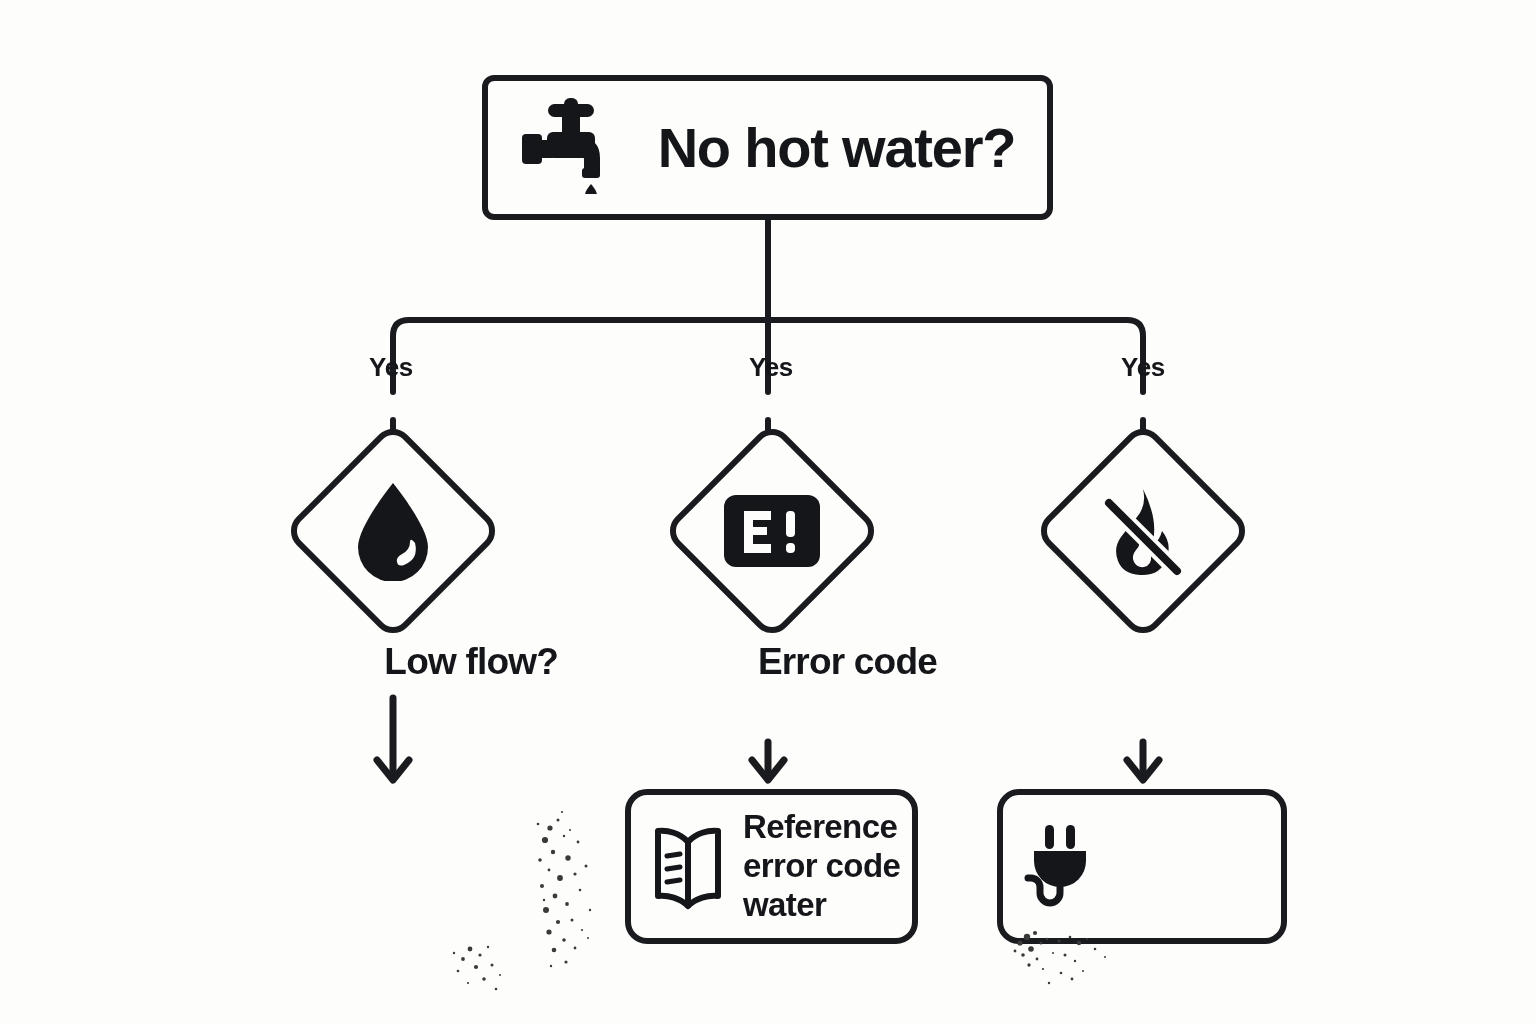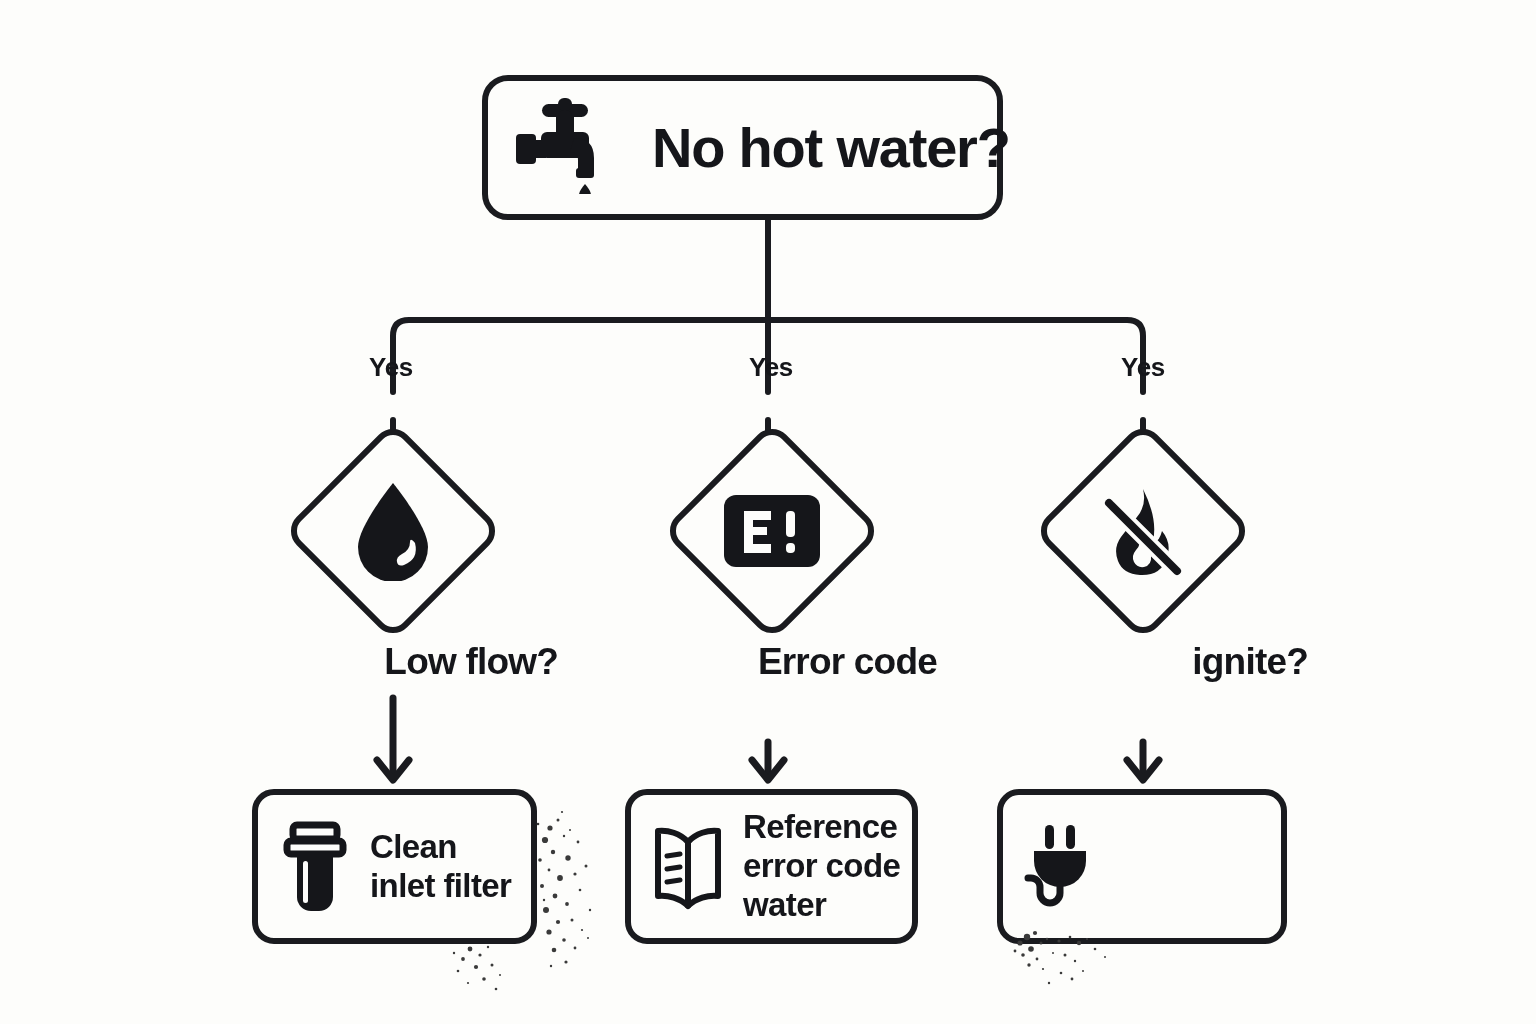--- a/index.html
+++ b/index.html
@@ -22,28 +22,28 @@
     position: absolute;
     left: 0; top: 0;
     width: 1536px; height: 1024px;
     pointer-events: none;
   }
 
   
   .root-node {
     position: absolute;
     left: 482px; top: 75px;
-    width: 521px; height: 145px;
+    width: 571px; height: 145px;
     box-sizing: border-box;
     border: 6px solid #1a1b1f;
-    border-radius: 26px;
+    border-radius: 12px;
     background: #fdfdfb;
     display: flex;
     align-items: center;
-    justify-content: flex-start;
+    justify-content: center;
     gap: 34px;
     padding: 0 26px;
   }
   .root-label {
     font-size: 56px;
     font-weight: 700;
     letter-spacing: -1.2px;
     line-height: 1;
     white-space: nowrap;
   }
@@ -276,40 +276,23 @@
             <path d="M 46 54 q 3 9 -3 15 q -5 6 -2 12 q 3 6 10 5 q 8 -2 7 -11 q -1 -10 -12 -21 z" fill="#fdfdfb"></path>
           </g>
 
           <line x1="16" y1="22" x2="84" y2="90" stroke="#fdfdfb" stroke-width="16" stroke-linecap="round"></line>
           <line x1="16" y1="22" x2="84" y2="90" stroke="#15161a" stroke-width="8" stroke-linecap="round"></line>
         </svg>
       </div>
     </div>
 
     <div class="q-text">
-      <span class="l2">ignite?</span>
-    </div>
-  </div>
-
-  <div class="action-box action-1">
-    <span class="action-icon">
-      <svg width="64" height="92" viewBox="0 0 64 92">
-        <g fill="none" stroke="#15161a" stroke-width="7" stroke-linejoin="round">
-          <rect x="10" y="4" width="44" height="14" rx="4"></rect>
-          <rect x="4" y="20" width="56" height="13" rx="4"></rect>
-        </g>
-        <path d="M 14 36 h 36 v 40 a 14 14 0 0 1 -14 14 h -8 a 14 14 0 0 1 -14 -14 z" fill="#15161a"></path>
-        <rect x="20" y="40" width="5" height="42" rx="2.5" fill="#fdfdfb"></rect>
-      </svg>
-    </span>
-    <span class="action-text">
-      <span class="l">Clean</span>
-      <span class="l">inlet filter</span>
-    </span>
-  </div>
+    </div>
+  </div>
+
 
   <div class="action-box action-2">
     <span class="action-icon">
       <svg width="70" height="86" viewBox="0 0 70 86">
         <g fill="none" stroke="#15161a" stroke-width="6" stroke-linejoin="round" stroke-linecap="round">
           <path d="M 35 18 C 27 9 15 6 5 7 L 5 72 C 15 71 27 74 35 82 z"></path>
           <path d="M 35 18 C 43 9 55 6 65 7 L 65 72 C 55 71 43 74 35 82 z"></path>
         </g>
         <g stroke="#15161a" stroke-width="5" stroke-linecap="round">
           <line x1="14" y1="32" x2="27" y2="30"></line>

